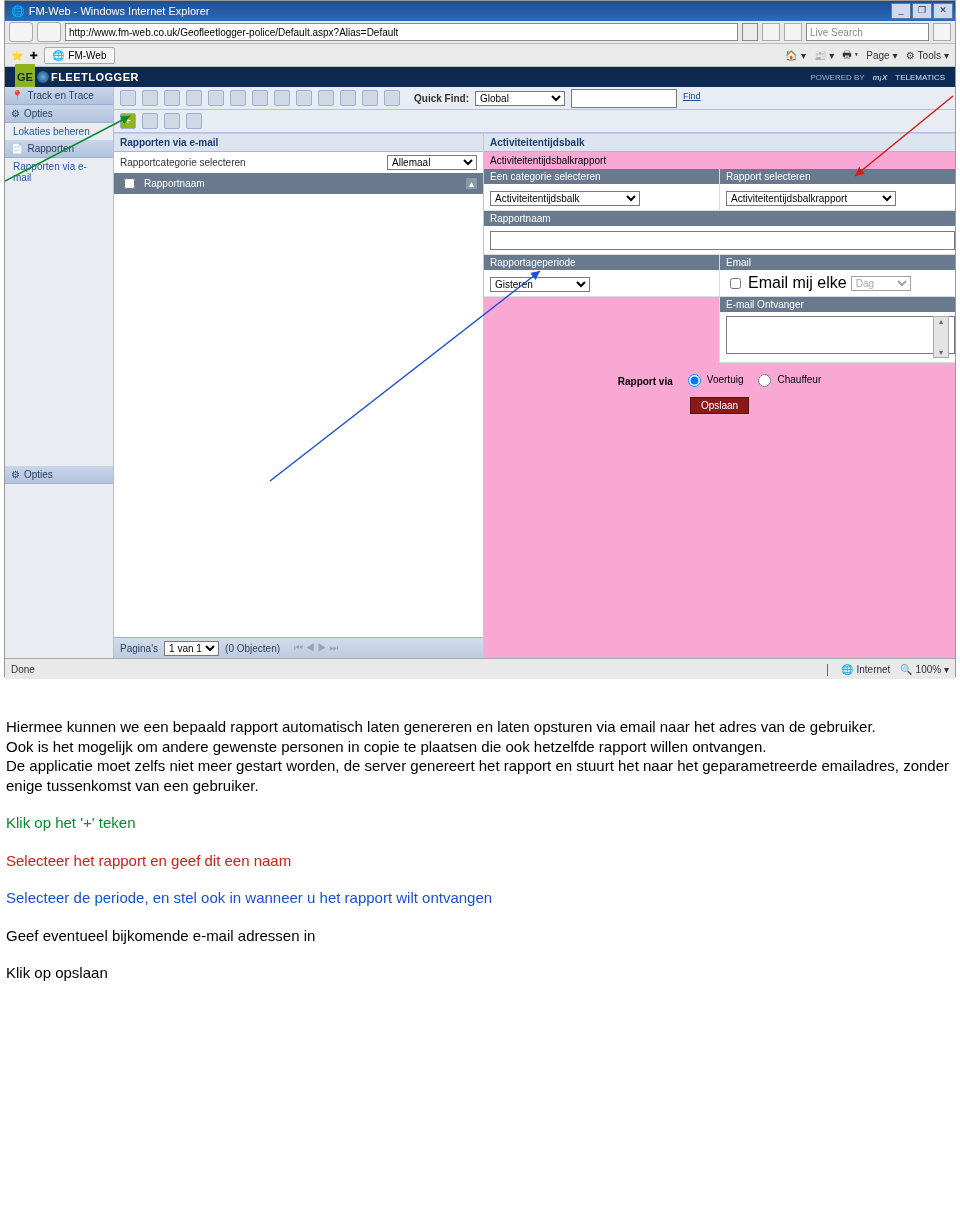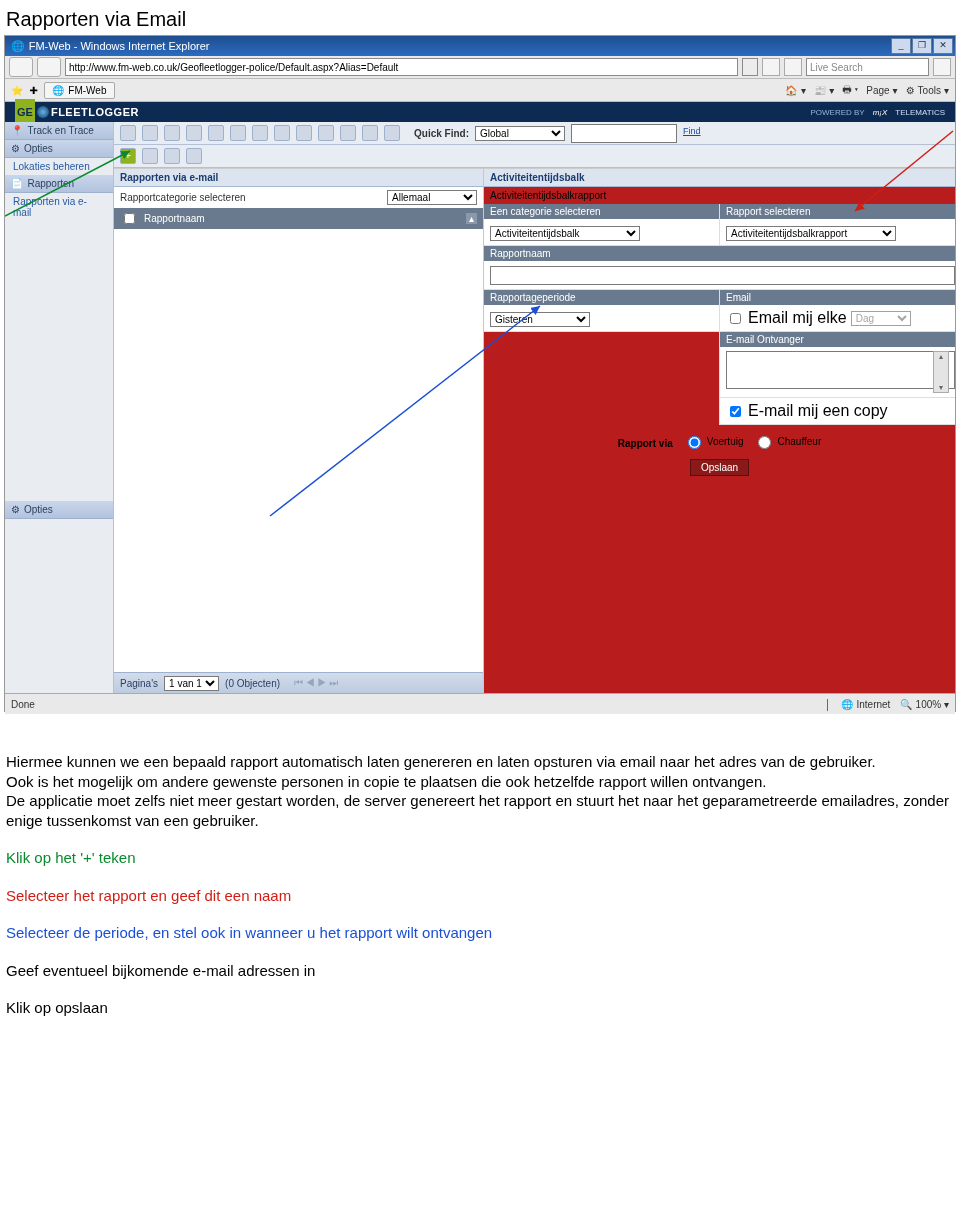--- a/index.html
+++ b/index.html
@@ -36,21 +36,21 @@
 .sb-link{font-size:10px;color:#2659a5;padding:3px 8px;cursor:pointer}
 .main{flex:1;display:flex;flex-direction:column}
 .toolrow{height:22px;background:#e8edf4;border-bottom:1px solid #b5c0d4;display:flex;align-items:center;font-size:10px;gap:6px;padding:0 6px;color:#333}
 .ticon{width:14px;height:14px;background:#d0d8e6;border:1px solid #9db0cd;border-radius:2px}
 .qf-label{margin-left:8px;font-weight:bold;color:#333}
 .sel{height:15px;font-size:10px;border:1px solid #7a7a7a;background:#fff}
 .qf-input{width:100px;height:15px;border:1px solid #7a7a7a;font-size:10px}
 .findbtn{width:30px;height:15px;font-size:9px;text-decoration:underline;color:#1a4aa0;cursor:pointer}
 .content{flex:1;display:flex;background:#f9f9f9;border-top:1px solid #ccc;overflow:hidden;position:relative}
 .colL{width:369px;border-right:1px solid #c8c8c8;background:#fff;display:flex;flex-direction:column}
-.colR{flex:1;background:#b91c1c;display:flex;flex-direction:column;position:relative}
+.colR{flex:1;background:#f9a8d4;display:flex;flex-direction:column;position:relative}
 .panel-hdr{background:#dce4f0;border-bottom:1px solid #a7b8d2;font-size:10px;font-weight:bold;color:#1a3c6e;padding:3px 6px}
 .field-row{display:flex;align-items:center;gap:4px;padding:3px 6px;font-size:10px}
 .field-row .lbl{color:#333;flex:1}
 .darkhdr{background:#6a7a8e;color:#fff;font-size:10px;padding:2px 6px}
 .panel-white{background:#fff;border-bottom:1px solid #ddd;padding:4px 6px}
 .two-col{display:flex}
 .two-col>div{flex:1;border-right:1px solid #ddd}
 .two-col>div:last-child{border-right:none}
 .chk{width:11px;height:11px}
 input.txt{height:15px;border:1px solid #7a7a7a;font-size:10px;width:100%}
@@ -68,21 +68,20 @@
 .body-text{padding:40px 6px 0 6px;font-size:15px;line-height:1.3}
 .body-text p{margin:0 0 18px 0}
 .green{color:#0a8a2e}
 .red{color:#d11e14}
 .blue{color:#1a4fd6}
 </style>
 </head>
 <body>
 <div class="page">
 
-<div class="doc-title">Rapporten via Email</div>
 
 <div class="screenshot">
 
   <div class="titlebar">
     <div class="left">
       <span>🌐</span>
       <span>FM-Web - Windows Internet Explorer</span>
     </div>
     <div class="btns">
       <div class="winbtn">_</div>
@@ -246,24 +245,20 @@
                 <select class="sel" style="width:60px" disabled=""><option>Dag</option></select>
               </div>
               <div class="darkhdr">E-mail Ontvanger</div>
               <div class="panel-white" style="position:relative">
                 <textarea class="txt" style=""></textarea>
                 <div style="position:absolute;right:6px;top:4px;bottom:4px;width:14px;background:#e4e4e4;border:1px solid #aaa;display:flex;flex-direction:column;justify-content:space-between;font-size:8px;color:#666">
                       <span style="text-align:center">▴</span>
                       <span style="text-align:center">▾</span>
                     </div>
               </div>
-              <div class="panel-white" style="display:flex;align-items:center;gap:4px">
-                <input type="checkbox" class="chk" checked="" style="">
-                <span>E-mail mij een copy</span>
-              </div>
             </div>
           </div>
 
           <div style="display:flex;align-items:flex-end;justify-content:center;gap:10px;padding:8px;font-size:10px">
             <span style="font-weight:bold">Rapport via</span>
             <label class="radio">
                   <input type="radio" name="via" checked="" style=""> 
                   <span>Voertuig</span>
                 </label>
             <label class="radio">

